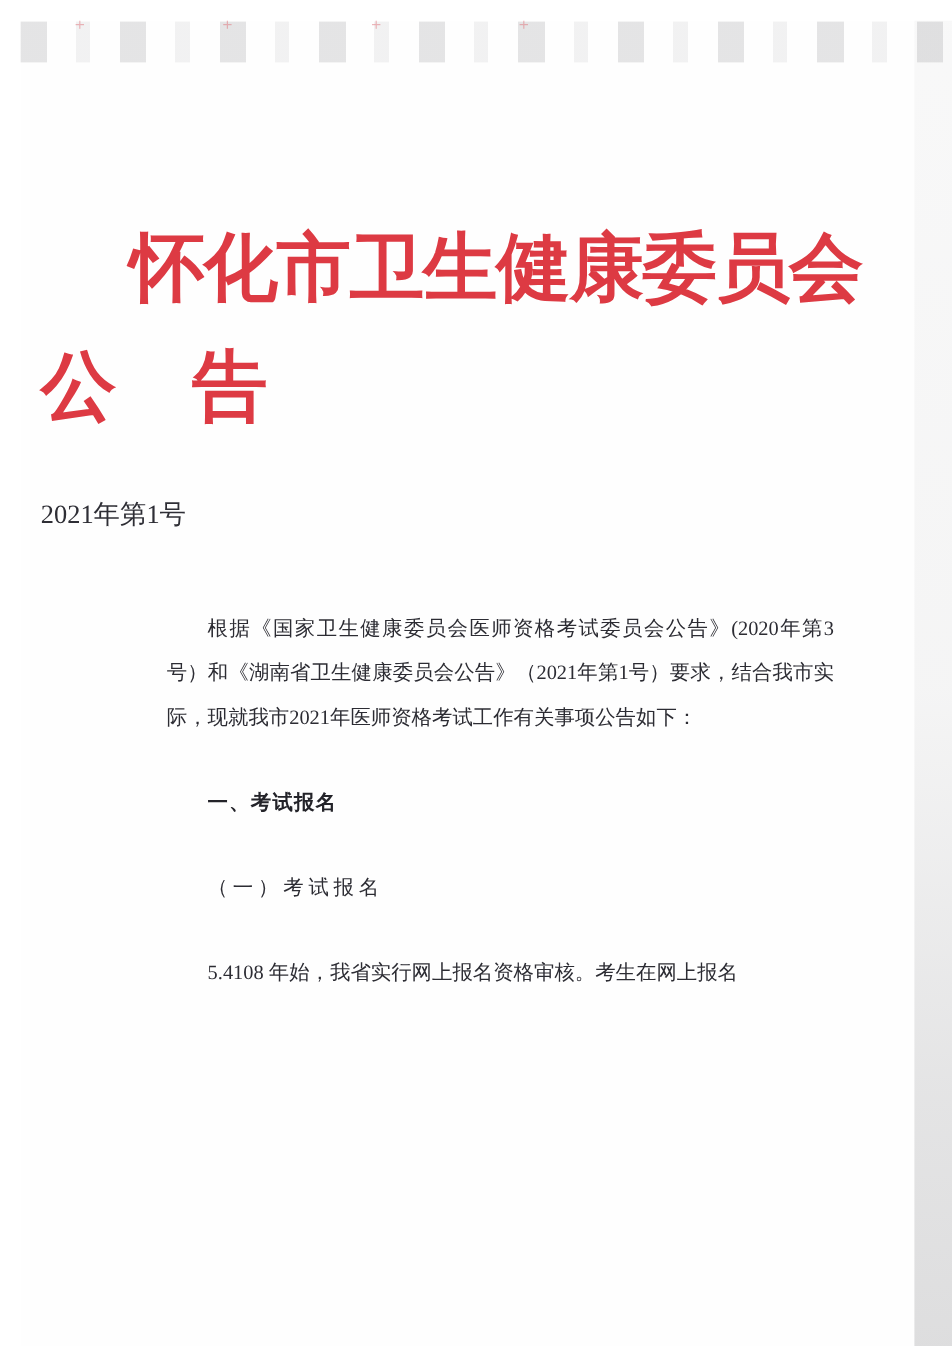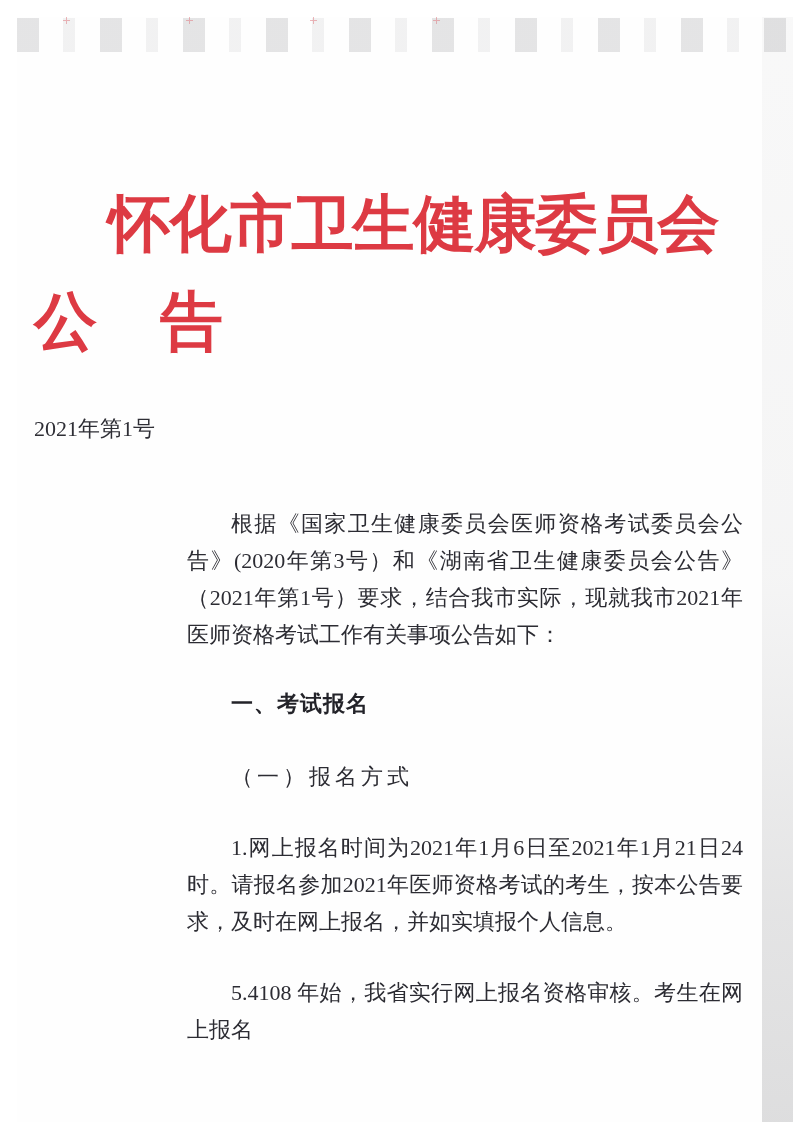--- a/index.html
+++ b/index.html
@@ -79,31 +79,30 @@
     font-size: 22px;
     line-height: 30px;
     color: #2e2e35;
   }
   .doc-body {
     position: absolute;
     top: 454px;
     left: 88px;
     width: 624px;
     color: #2c2c33;
-    font-size: 22px;
+    font-size: 17px;
     line-height: 37px;
-    margin-left: 48px;
   }
   .doc-body p {
     text-align: justify;
     text-indent: 2em;
     margin: 0;
   }
   .para-heading {
-    font-family: Liberation Mono, monospace;
+    font-family: Liberation Sans, sans-serif;
     font-weight: 700;
     letter-spacing: 1px;
     color: #232329;
   }
   .para-subheading {
     letter-spacing: 4px;
   }
 </style>
 </head>
 <body>
@@ -117,18 +116,17 @@
   <div class="reg-mark" style="left: 416px;"></div>
   <div class="scan-edge-right"></div>
 
   <div class="title-line-1" style="color: rgb(221, 58, 67);">怀化市卫生健康委员会</div>
   <div class="title-line-2" style="color: rgb(221, 58, 67);">公　告</div>
   <div class="issue-number">2021年第1号</div>
 
   <div class="doc-body">
       <p class="para-body">根据《国家卫生健康委员会医师资格考试委员会公告》(2020年第3号）和《湖南省卫生健康委员会公告》（2021年第1号）要求，结合我市实际，现就我市2021年医师资格考试工作有关事项公告如下：</p>
       <p class="para-heading">一、考试报名</p>
-      <p class="para-subheading">（一）报名方式</p>
-      <p class="para-body">1.网上报名时间为2021年1月6日至2021年1月21日24时。请报名参加2021年医师资格考试的考生，按本公告要求，及时在网上报名，并如实填报个人信息。</p>
+      <p class="para-subheading">（一）考试报名</p>
       <p class="para-body">5.4108 年始，我省实行网上报名资格审核。考生在网上报名</p>
     </div>
 
 </div>
 
 </body></html>

